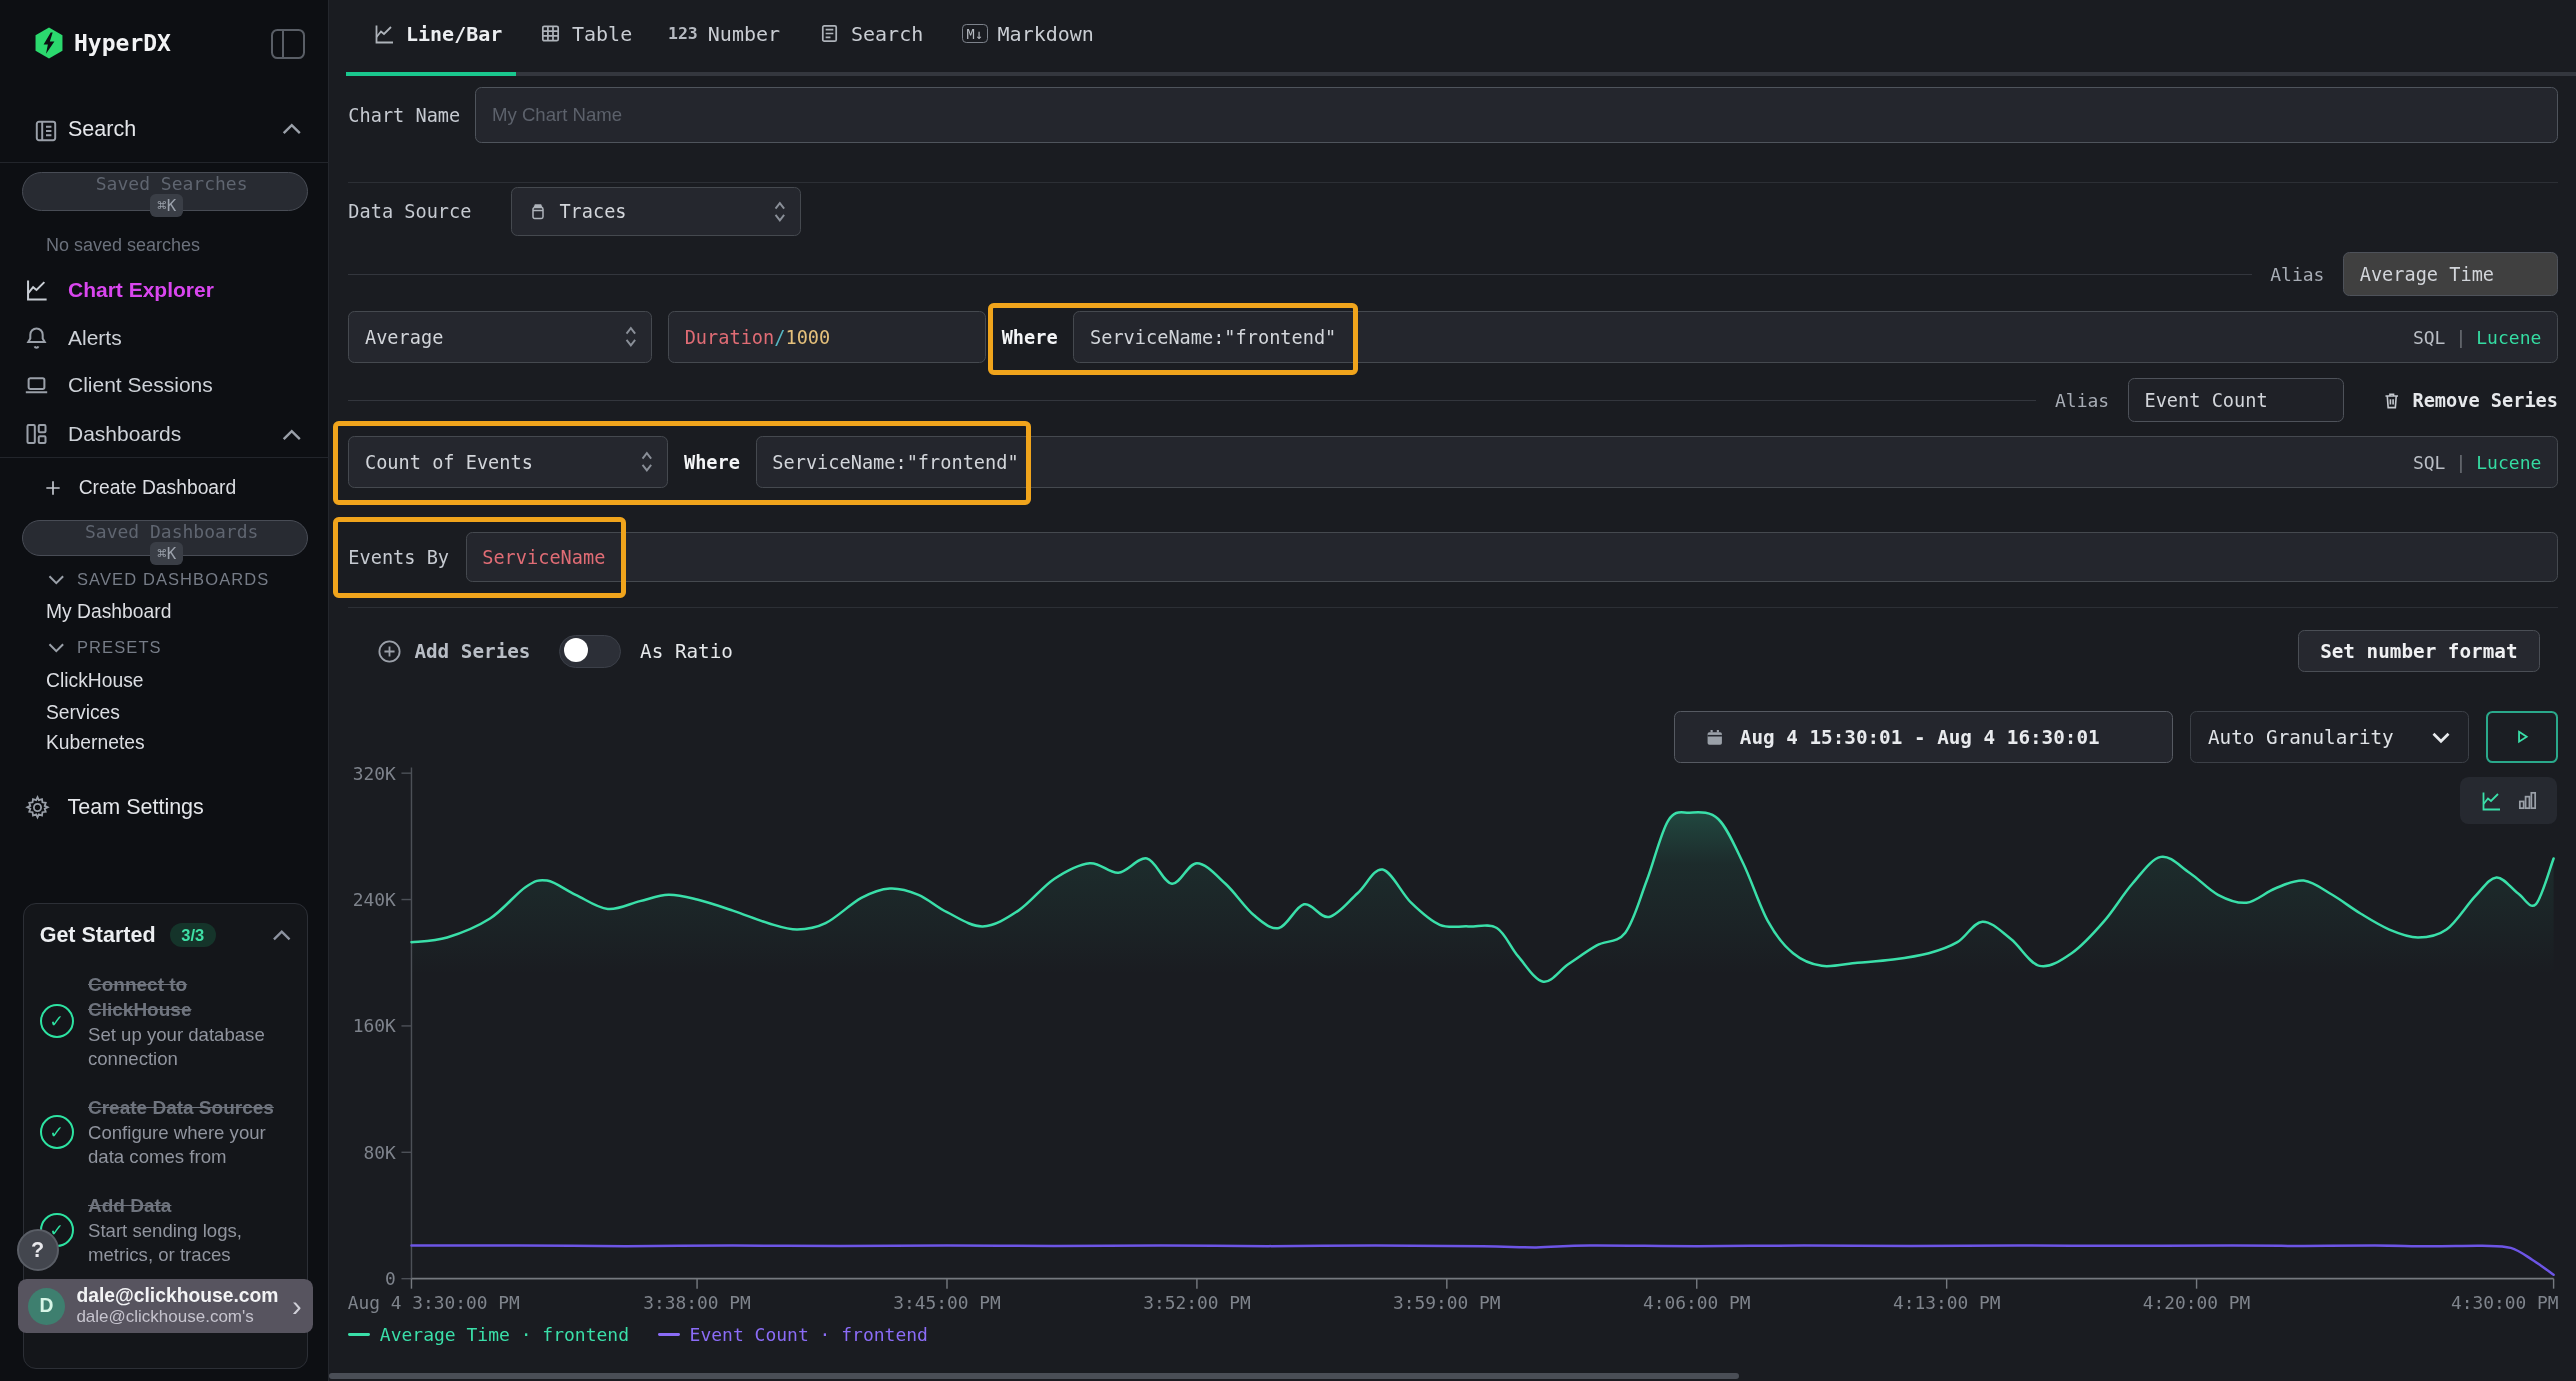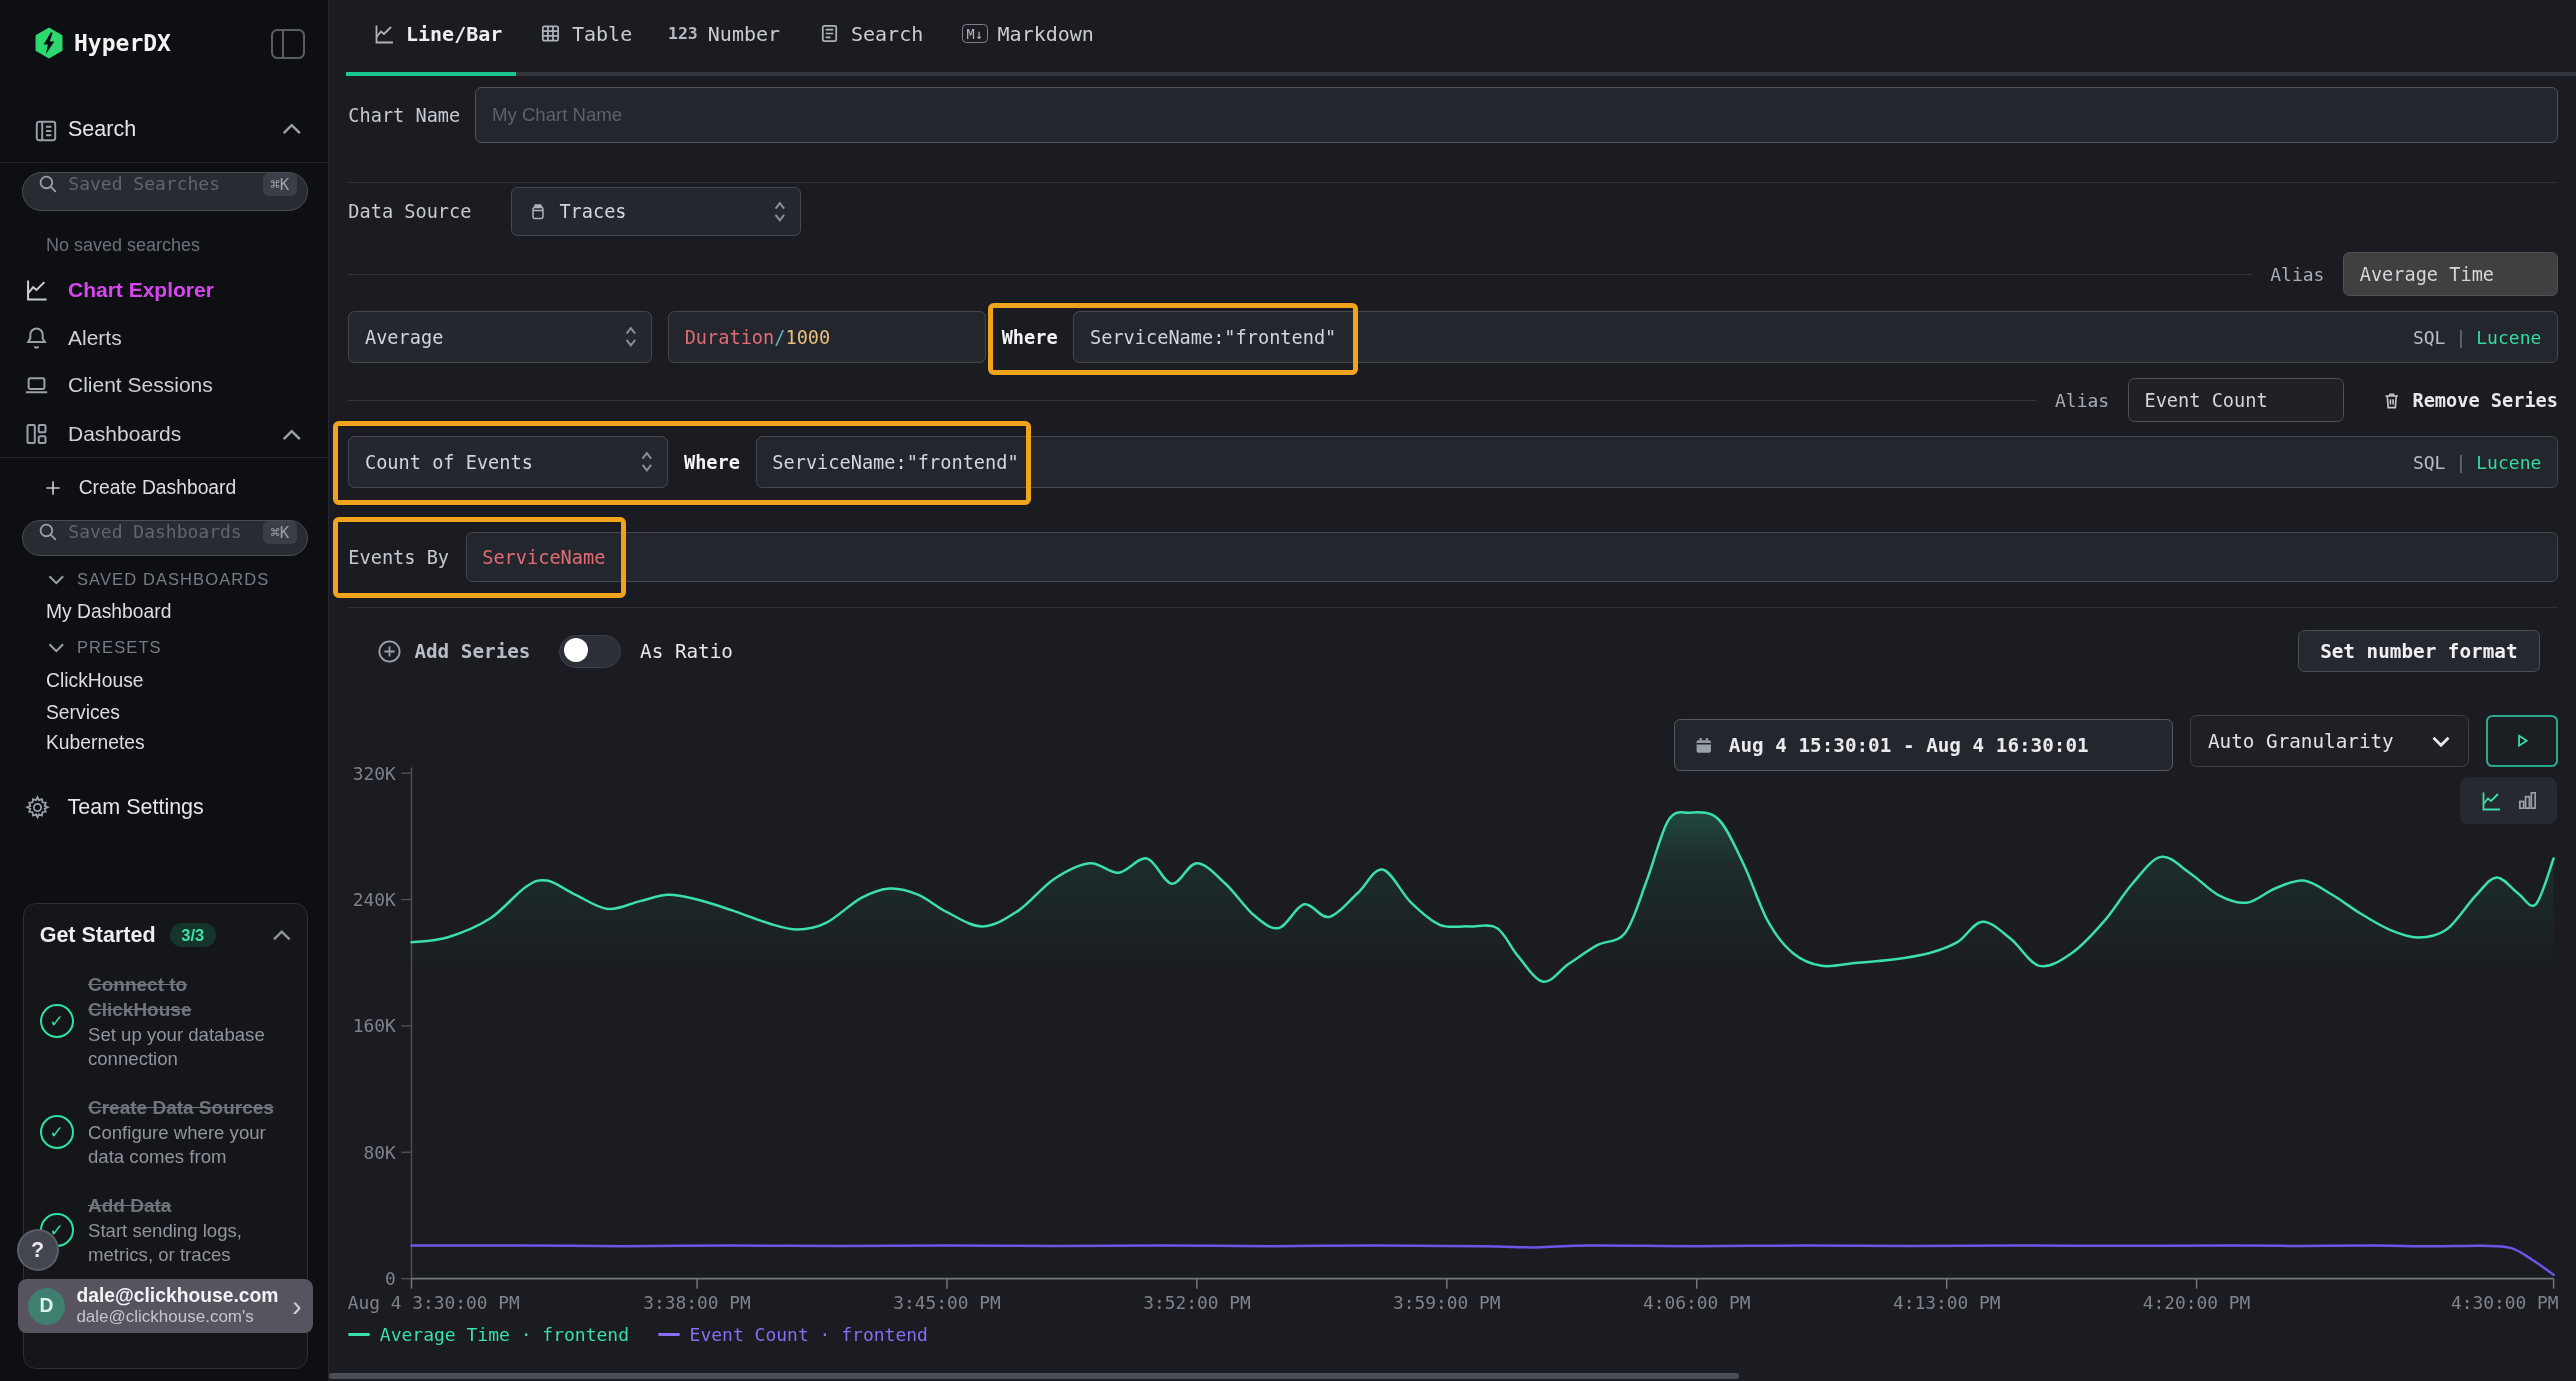--- a/index.html
+++ b/index.html
@@ -16,21 +16,21 @@
   .logo-row { position:absolute; left:0; top:20px; width:329px; height:46px; }
   .logo-hex { position:absolute; left:31.5px; top:5.7px; width:34px; height:34px; }
   .logo-text { position:absolute; left:74px; top:10px; font-size:23px; font-weight:bold; color:#f2f3f5; }
   .panel-toggle { position:absolute; right:24px; top:8.6px; width:34px; height:30px; border:2.1px solid #595e66; border-radius:6.4px; }
   .panel-toggle i { position:absolute; left:9.3px; top:0; width:2.1px; height:100%; background:#595e66; }
 
   .search-row { position:absolute; left:0; top:112px; width:329px; height:37px; }
   .sb-ico { color:#9aa0a9; }
   .sb-div { position:absolute; left:0; width:329px; height:0.7px; background:#22252b; }
 
-  .pill { position:absolute; left:21.5px; width:286px; height:39px; background:#282b32; border:1.4px solid #484c55; border-radius:20px; display:flex; align-items:flex-start; padding:0 10px 0 14.3px; }
+  .pill { position:absolute; left:21.5px; width:286px; height:39px; background:#282b32; border:1.4px solid #484c55; border-radius:20px; display:flex; align-items:center; padding:0 10px 0 14.3px;flex-direction:column; }
   .pill .ph { flex:1; color:#5f6570; font-size:18px; margin-left:10px; }
   .kbd { background:#3a3e46; color:#9ba1ab; font-size:15.7px; padding:2.1px 7.2px; border-radius:5.7px; }
 
   .muted-note { position:absolute; left:46px; color:#6b717c; font-size:18px; }
 
   .nav-item { position:absolute; left:0; width:329px; height:40px; cursor:pointer; }
   .nav-item .ni-ico { position:absolute; left:23px; top:50%; transform:translateY(-50%); width:27px; height:27px; color:#9aa0a9; }
   .nav-item .ni-label { position:absolute; left:68px; top:50%; transform:translateY(-50%); font-size:21px; color:#ced2d8; }
   .nav-item.active .ni-label { color:#d946ef; font-weight:bold; }
   .nav-item.active .ni-ico { color:#b9bec6; }
@@ -93,21 +93,21 @@
 
   .orange-box { position:absolute; border:5.7px solid #f0a41c; border-radius:5.7px; z-index:40; pointer-events:none; }
 
   .addseries { display:flex; align-items:center; gap:11.4px; color:#b9bec6; font-size:19.3px; font-weight:bold; }
   .toggle { width:62px; height:33px; background:#2c2f37; border:1.4px solid #3c4049; border-radius:17px; position:relative; margin:0 18.6px 0 29px; }
   .toggle .knob { position:absolute; left:3.6px; top:2.9px; width:24px; height:24px; border-radius:50%; background:#ffffff; }
   .asratio { font-size:19.3px; color:#e6e8eb; }
   .numfmt-btn { position:absolute; right:18px; top:0; height:42px; padding:0 21.5px; background:#26282f; border:1.4px solid #4a4e55; border-radius:6.4px; font-size:19.3px; font-weight:bold; color:#f0f1f3; display:flex; align-items:center; }
 
   .time-row { position:absolute; right:18px; top:711px; display:flex; gap:17px; align-items:center; }
-  .datebox { width:499px; height:52px; background:#24262d; border:1.4px solid #565a62; border-radius:6.4px; display:flex; align-items:center; gap:14.3px; padding:0 18px; font-size:19.3px; font-weight:bold; color:#e8eaed;margin-top:8px; }
+  .datebox { width:499px; height:52px; background:#24262d; border:1.4px solid #565a62; border-radius:6.4px; display:flex; align-items:center; gap:14.3px; padding:0 29px; font-size:19.3px; font-weight:bold; color:#e8eaed; }
   .datebox .t-ico { color:#9aa0a8; }
   .granbox { width:279px; height:52px; background:#1e2026; border:1.4px solid #3c4047; border-radius:6.4px; display:flex; align-items:center; justify-content:space-between; padding:0 17px; font-size:19.3px; color:#dfe2e6; }
   .granbox .chev { color:#e8eaed; }
   .playbtn { width:72px; height:52px; border:2.1px solid #2aa98b; border-radius:6.4px; background:#1b1e23; display:flex; align-items:center; justify-content:center; color:#3adfa9; }
 
   .chart-toggle { position:absolute; right:18.6px; top:777px; width:97px; height:47px; background:#262930; border-radius:8.6px; display:flex; align-items:center; justify-content:center; gap:13px; z-index:3; }
   .ct-line { color:#3adfa9; } .ct-bar { color:#9aa0a8; }
 
   #chart { position:absolute; left:0; top:751px; }
   .legend { position:absolute; left:19.3px; top:1324px; display:flex; gap:29px; align-items:flex-start; font-size:18px; }

